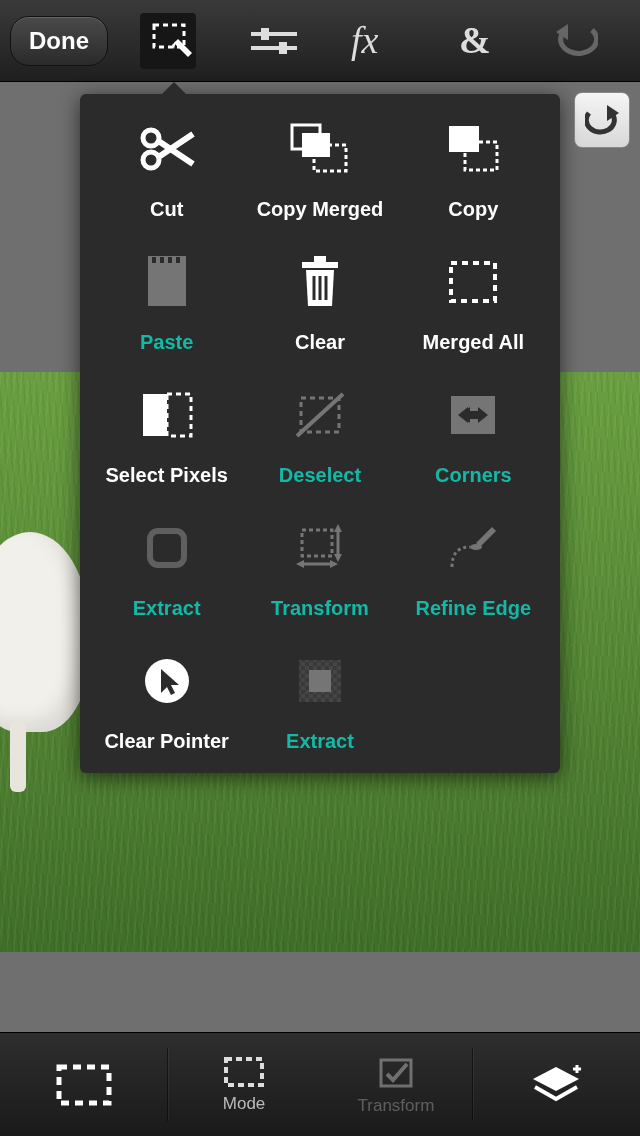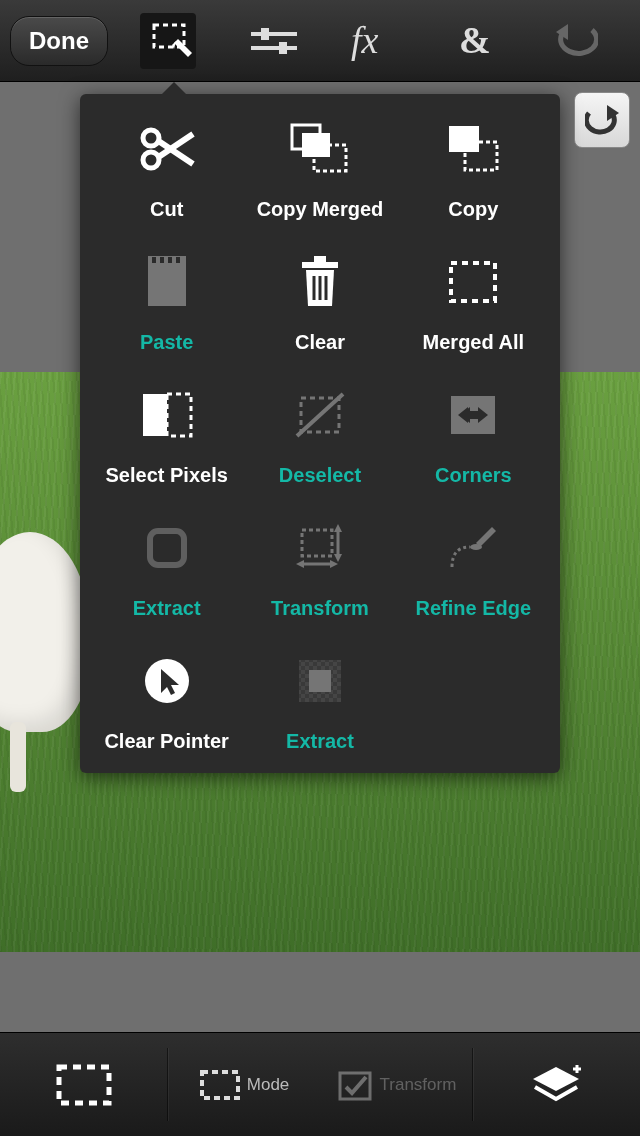--- a/index.html
+++ b/index.html
@@ -107,21 +107,21 @@
   .bottom-toolbar {
     position: absolute; bottom: 0; left: 0; right: 0;
     height: 104px;
     background: linear-gradient(#2e2e2e, #1a1a1a);
     border-top: 1px solid #000;
     display: flex;
     align-items: center;
   }
   .bt-item {
     flex: 1;
-    display: flex; flex-direction: row; align-items: center; justify-content: center;
+    display: flex; flex-direction: column; align-items: center; justify-content: center;
     gap: 6px;
     color: #ccc;
     height: 100%;
   }
   .bt-item.side { flex: 1.1; }
   .bt-label { font-size: 17px; color: #bbb; }
   .bt-item.dim { opacity: 0.4; }
   .sep { width:1px; height:70%; background:rgba(0,0,0,0.5); box-shadow:1px 0 0 rgba(255,255,255,0.05); }
 
   svg { display:block; }

